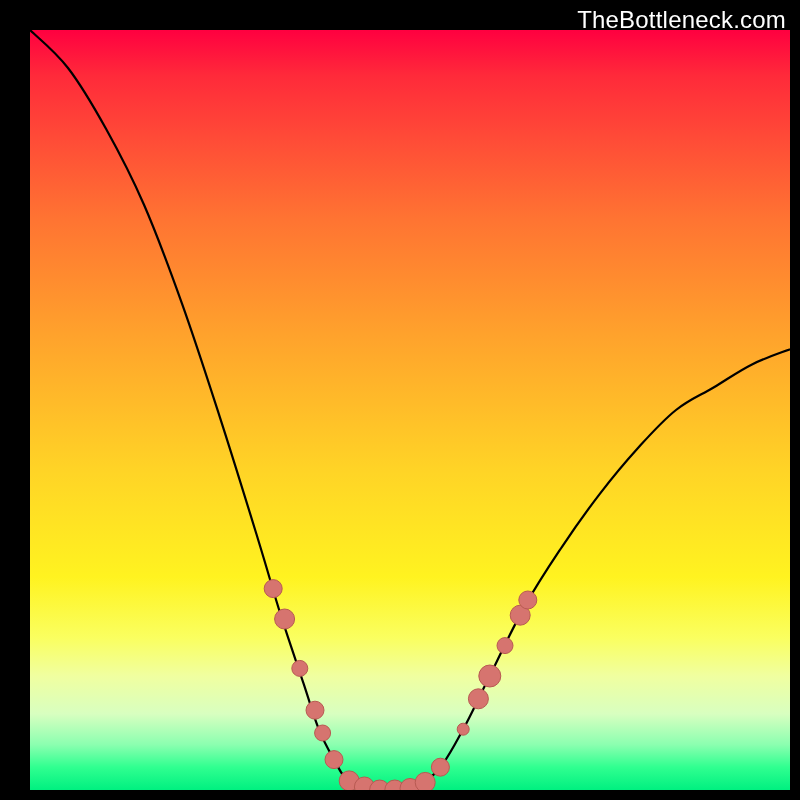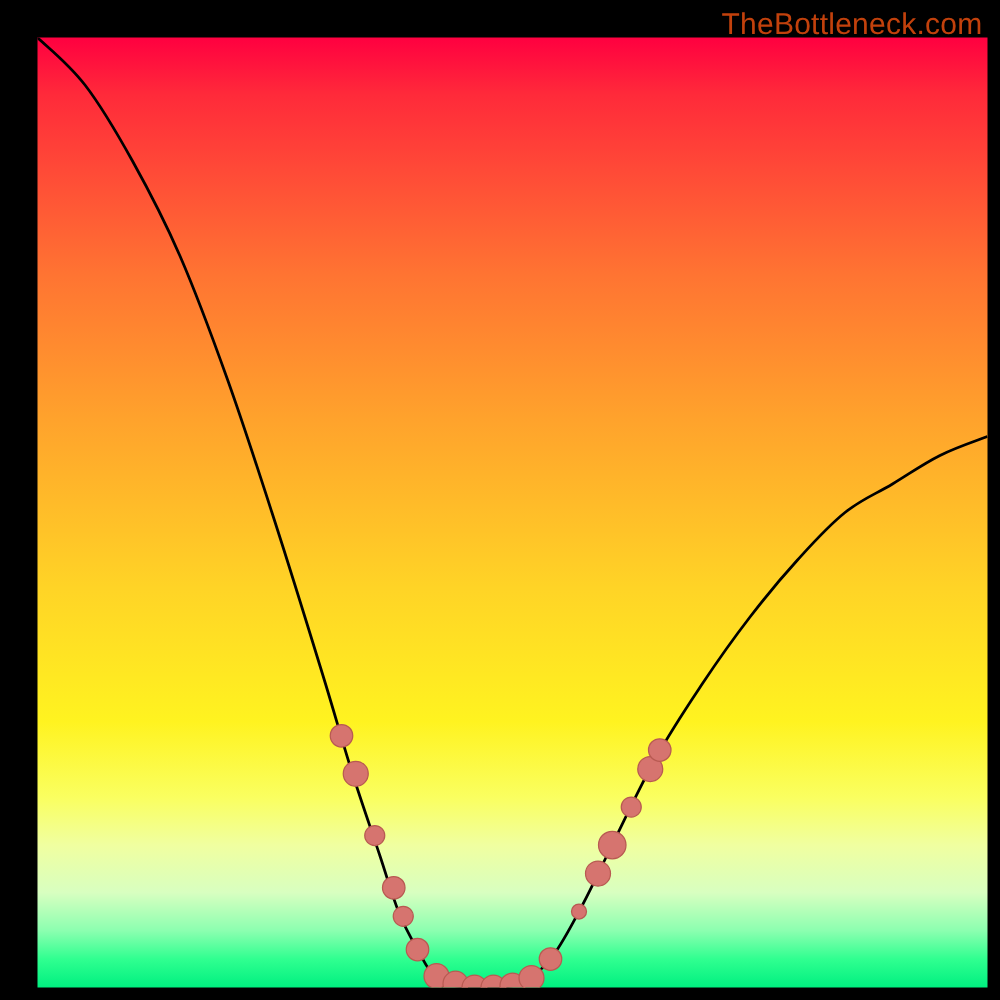--- a/index.html
+++ b/index.html
@@ -36,21 +36,21 @@
       #d8ffc0 90%,
       #8cffb0 94%,
       #30ff90 97%,
       #00f080 100%
     );
   }
   .watermark {
     position: absolute;
     top: 6px;
     right: 14px;
-    color: #c2410c;
+    color: #ffffff;
     font-size: 24px;
     font-weight: 500;
     letter-spacing: 0.2px;
     user-select: none;
   }
   svg.curve {
     position: absolute;
     left: 0;
     top: 0;
     width: 760px;

